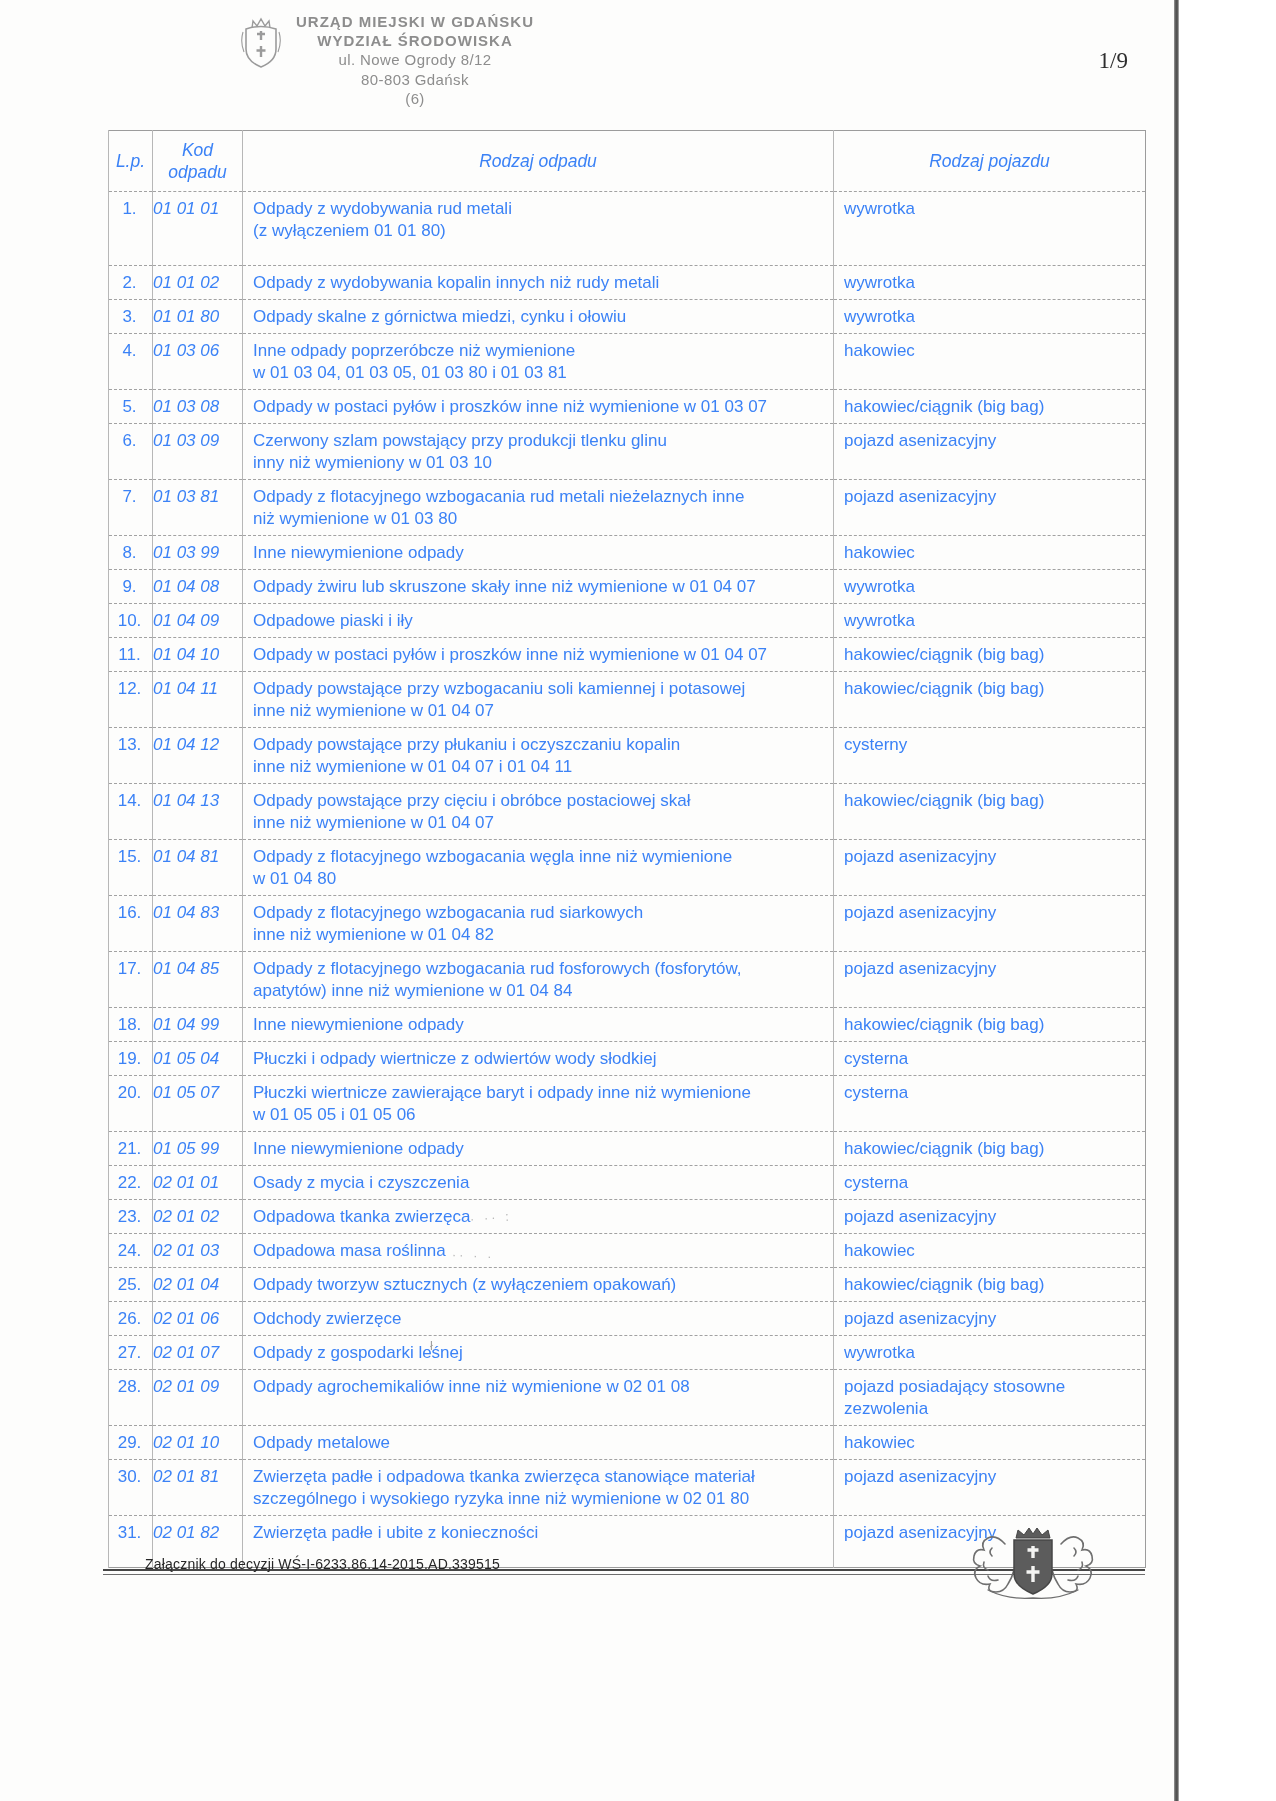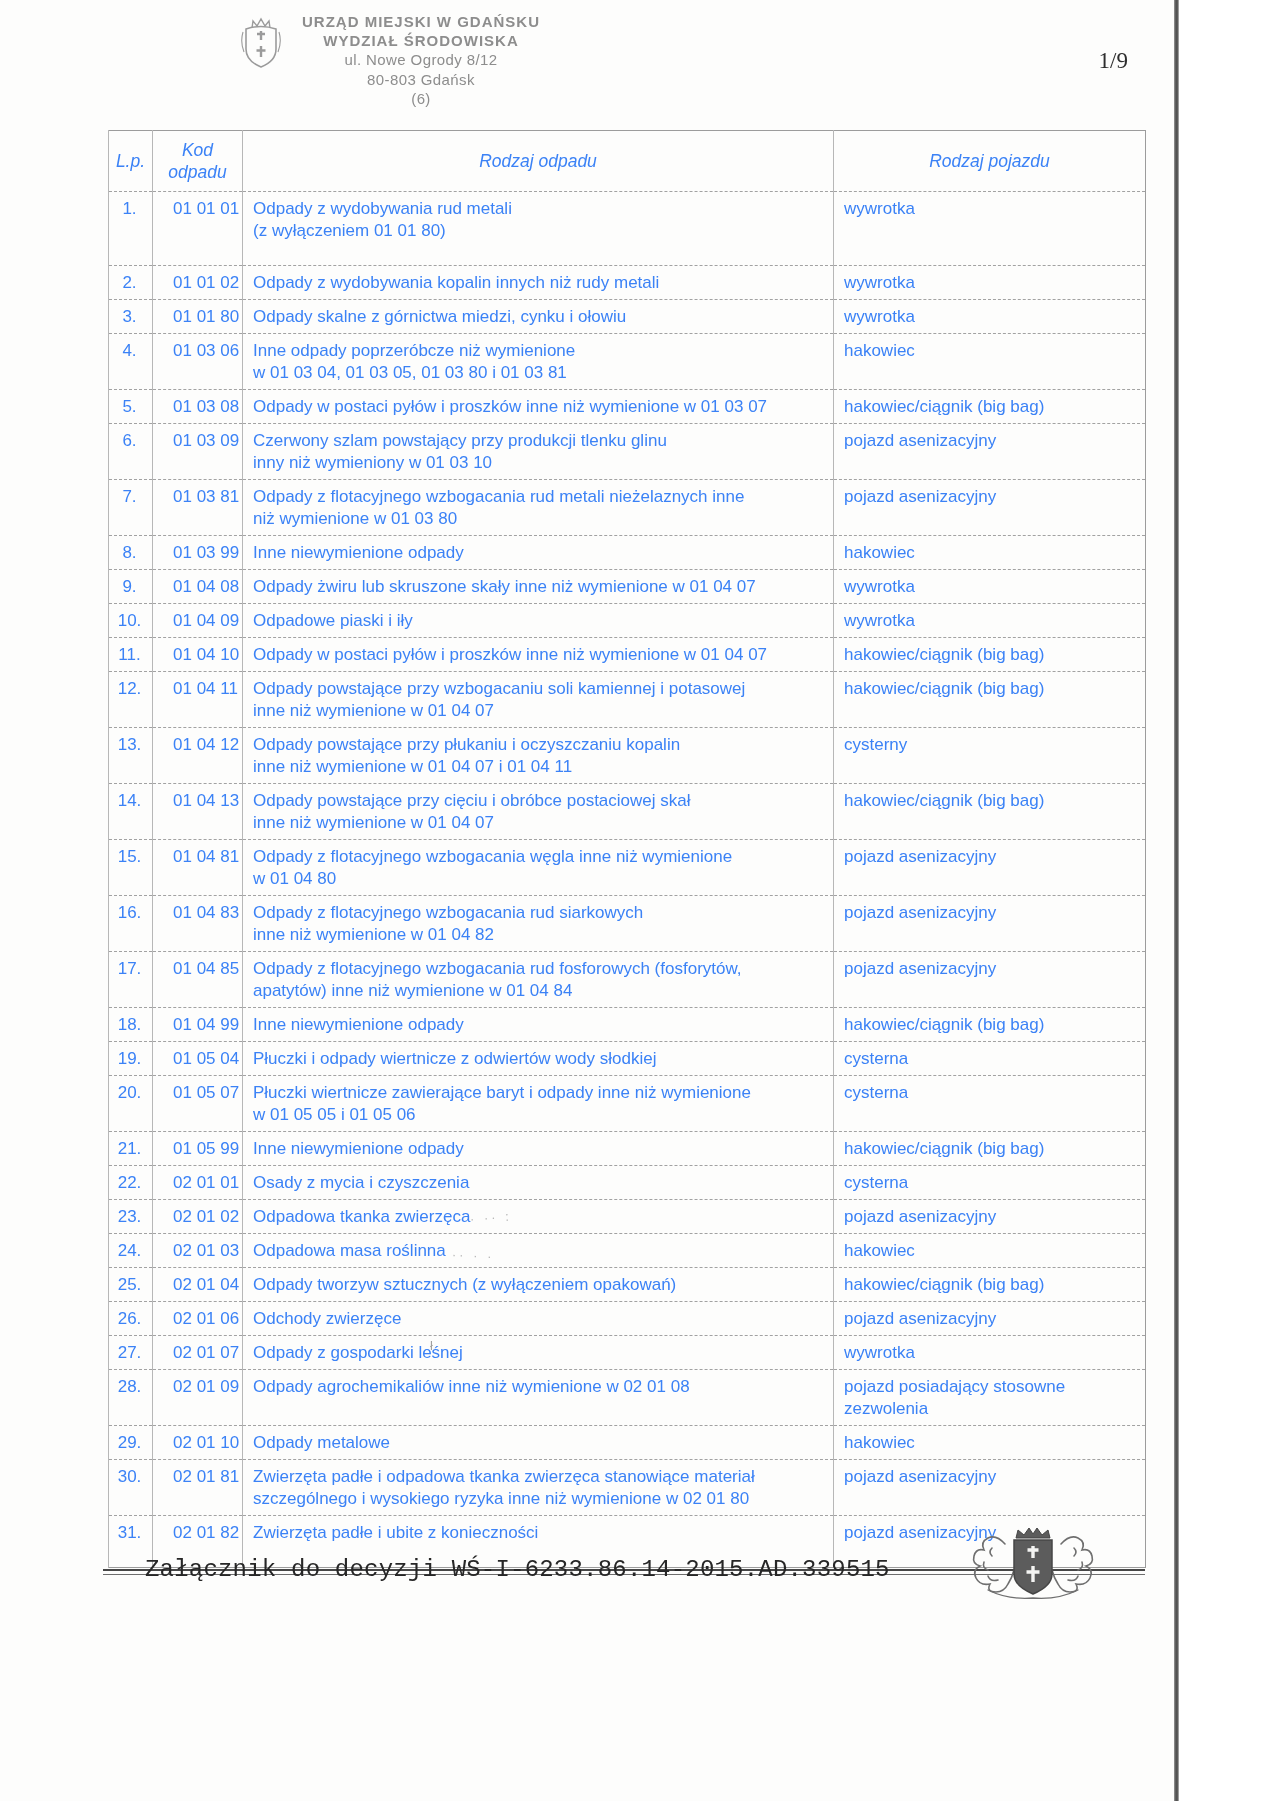--- a/index.html
+++ b/index.html
@@ -12,21 +12,21 @@
   .paper{position:absolute;inset:0;background:#fdfdfc;}
   
   .scan-edge{
     position:absolute;left:1174px;top:0;width:5px;height:1801px;
     background:linear-gradient(to right,#9a9a9a 0%,#4d4d4d 40%,#5c5c5c 70%,#bcbcbc 100%);
   }
   .scan-right{position:absolute;left:1179px;top:0;width:97px;height:1801px;background:#ffffff;}
 
   
   .stamp{
-    position:absolute;left:240px;top:12px;display:flex;align-items:flex-start;gap:20px;
+    position:absolute;left:240px;top:12px;display:flex;align-items:flex-start;gap:14px;
     color:#8d8d8d;
   }
   .stamp-crest{flex:0 0 auto;margin-top:4px;}
   .stamp-lines{text-align:center;font-size:15px;line-height:1.28;letter-spacing:.4px;}
   .stamp-lines .b{font-weight:bold;letter-spacing:1px;}
 
   .pagenum{
     position:absolute;left:1048px;top:48px;width:80px;text-align:right;
     font-family:"Liberation Serif","DejaVu Serif",serif;
     font-size:23px;color:#2e2e2e;
@@ -44,33 +44,33 @@
     border-left:1px solid #b7b7b7;
     border-top:1px dashed #a2a2a2;
     vertical-align:top;
   }
   thead th{
     font-style:italic;font-weight:normal;text-align:center;vertical-align:middle;
     padding:8px 6px;line-height:22px;font-size:17.5px;white-space:pre-line;
   }
   td{padding:6px 10px 5px;line-height:22px;}
   td.c-lp{text-align:center;padding-left:2px;padding-right:4px;}
-  td.c-code{white-space:nowrap;padding-left:20px;}
+  td.c-code{white-space:nowrap;padding-left:0;font-style:italic;}
   td.c-waste{white-space:pre-line;}
   td.c-vehicle{white-space:pre-line;}
   tr.tall td{padding-bottom:23px;}
   
   .bottom-rule{
     margin-left:-5px;width:calc(100% + 5px);height:3px;margin-top:1px;
     border-top:2px solid #474747;border-bottom:1px solid #6e6e6e;
   }
 
   .footer-note{
     position:absolute;left:145px;top:1556px;
-    font-size:24px;letter-spacing:.2px;color:#262626;font-family:Liberation Mono, monospace;
+    font-size:14px;letter-spacing:.2px;color:#262626;
   }
 
   .bottom-crest{position:absolute;left:958px;top:1526px;}
 
   
   .artifact{position:absolute;color:#b9b9b9;font-size:13px;letter-spacing:3px;}
   .a1{left:470px;top:1210px;transform:rotate(-4deg);}
   .a2{left:452px;top:1248px;transform:rotate(3deg);}
   .a3{left:430px;top:1338px;color:#9f9f9f;}
 </style>

